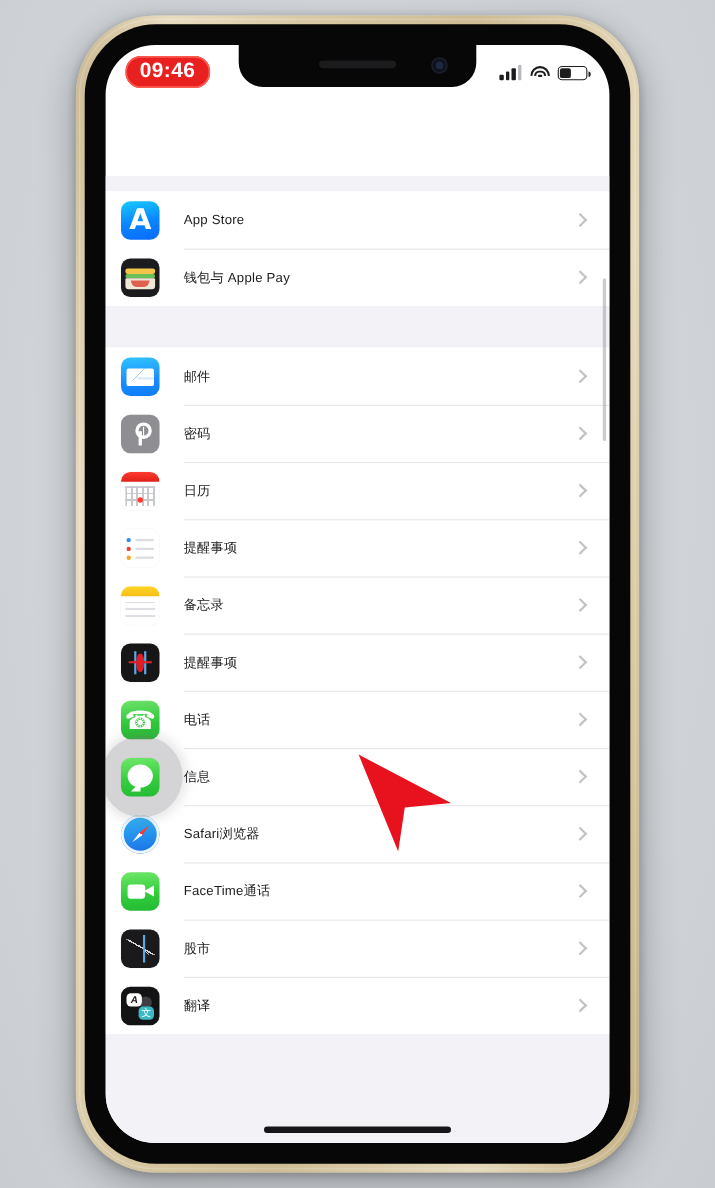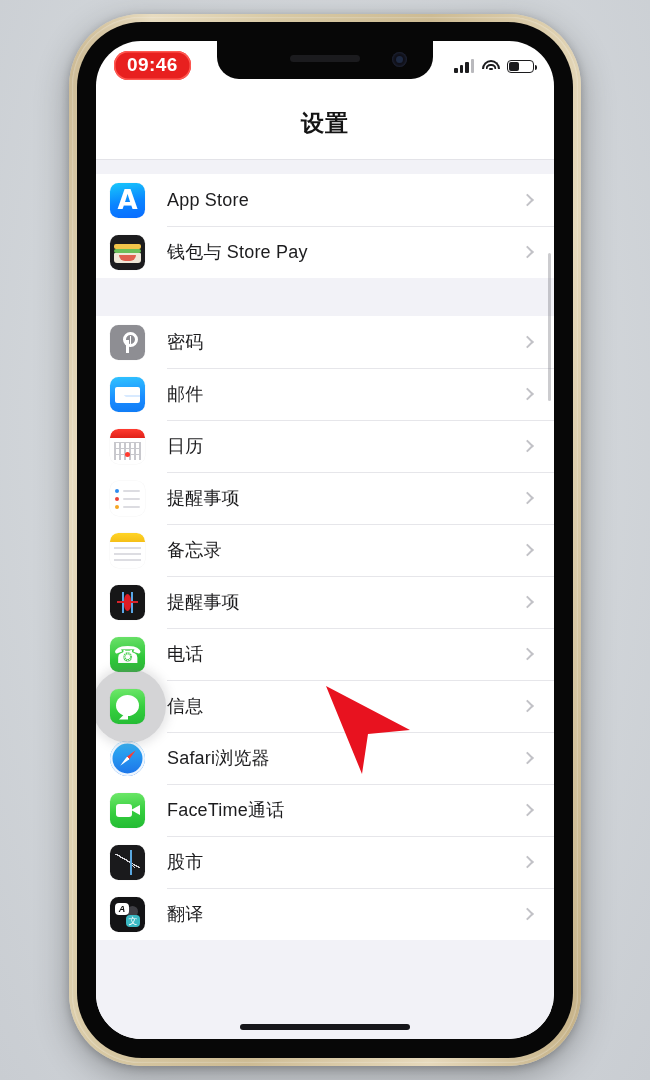--- a/index.html
+++ b/index.html
@@ -126,21 +126,21 @@
   .row + .row:before{
     content:""; position:absolute; left:71px; right:0; top:0;
     height:1px; background:#e6e6ea;
   }
   .ico{
     width:35px; height:35px; border-radius:8.5px;
     flex:0 0 35px; position:relative; overflow:hidden;
     box-shadow:0 0 0 .5px rgba(0,0,0,.04);
   }
   .label{
-    margin-left:22px; font-size:18px; color:#1c1c1e; letter-spacing:.2px;
+    margin-left:22px; font-size:12px; color:#1c1c1e; letter-spacing:.2px;
     white-space:nowrap;
   }
   .chev{
     position:absolute; right:22px; top:50%; width:9px; height:9px;
     border-right:2.2px solid #c2c2c7; border-top:2.2px solid #c2c2c7;
     transform:translateY(-50%) rotate(45deg);
   }
 
   
   .ic-appstore{ background:linear-gradient(170deg,#18c8fb,#0a84ff 55%,#0a6bff); }
@@ -335,61 +335,58 @@
           <b></b>
             <b></b>
             <b></b>
         </span>
         <span class="batt">
           <em style="width: 9.2px;"></em>
         </span>
       </div>
     </div>
 
-    <div id="navbar">
-      <div id="navtitle">设置</div>
-    </div>
 
     <div id="list">
       <div class="gap small"></div>
 
       <div class="group">
         <div class="row">
           <span class="ico ic-appstore"></span>
           <span class="label">App Store</span>
           <span class="chev"></span>
         </div>
         <div class="row">
           <span class="ico ic-wallet">
             <i></i>
               <i></i>
               <i></i>
               <i></i>
           </span>
-          <span class="label">钱包与 Store Pay</span>
+          <span class="label">钱包与 Apple Pay</span>
           <span class="chev"></span>
         </div>
       </div>
 
       <div class="gap"></div>
 
       <div class="group">
+
+        <div class="row">
+          <span class="ico ic-mail">
+              <i></i>
+              <u></u>
+            </span>
+          <span class="label">邮件</span>
+          <span class="chev"></span>
+        </div>
 
         <div class="row">
           <span class="ico ic-passwords"></span>
           <span class="label">密码</span>
-          <span class="chev"></span>
-        </div>
-
-        <div class="row">
-          <span class="ico ic-mail">
-              <i></i>
-              <u></u>
-            </span>
-          <span class="label">邮件</span>
           <span class="chev"></span>
         </div>
 
 
         <div class="row">
           <span class="ico ic-calendar">
               <i></i>
               <u></u>
               <b></b>
             </span>

